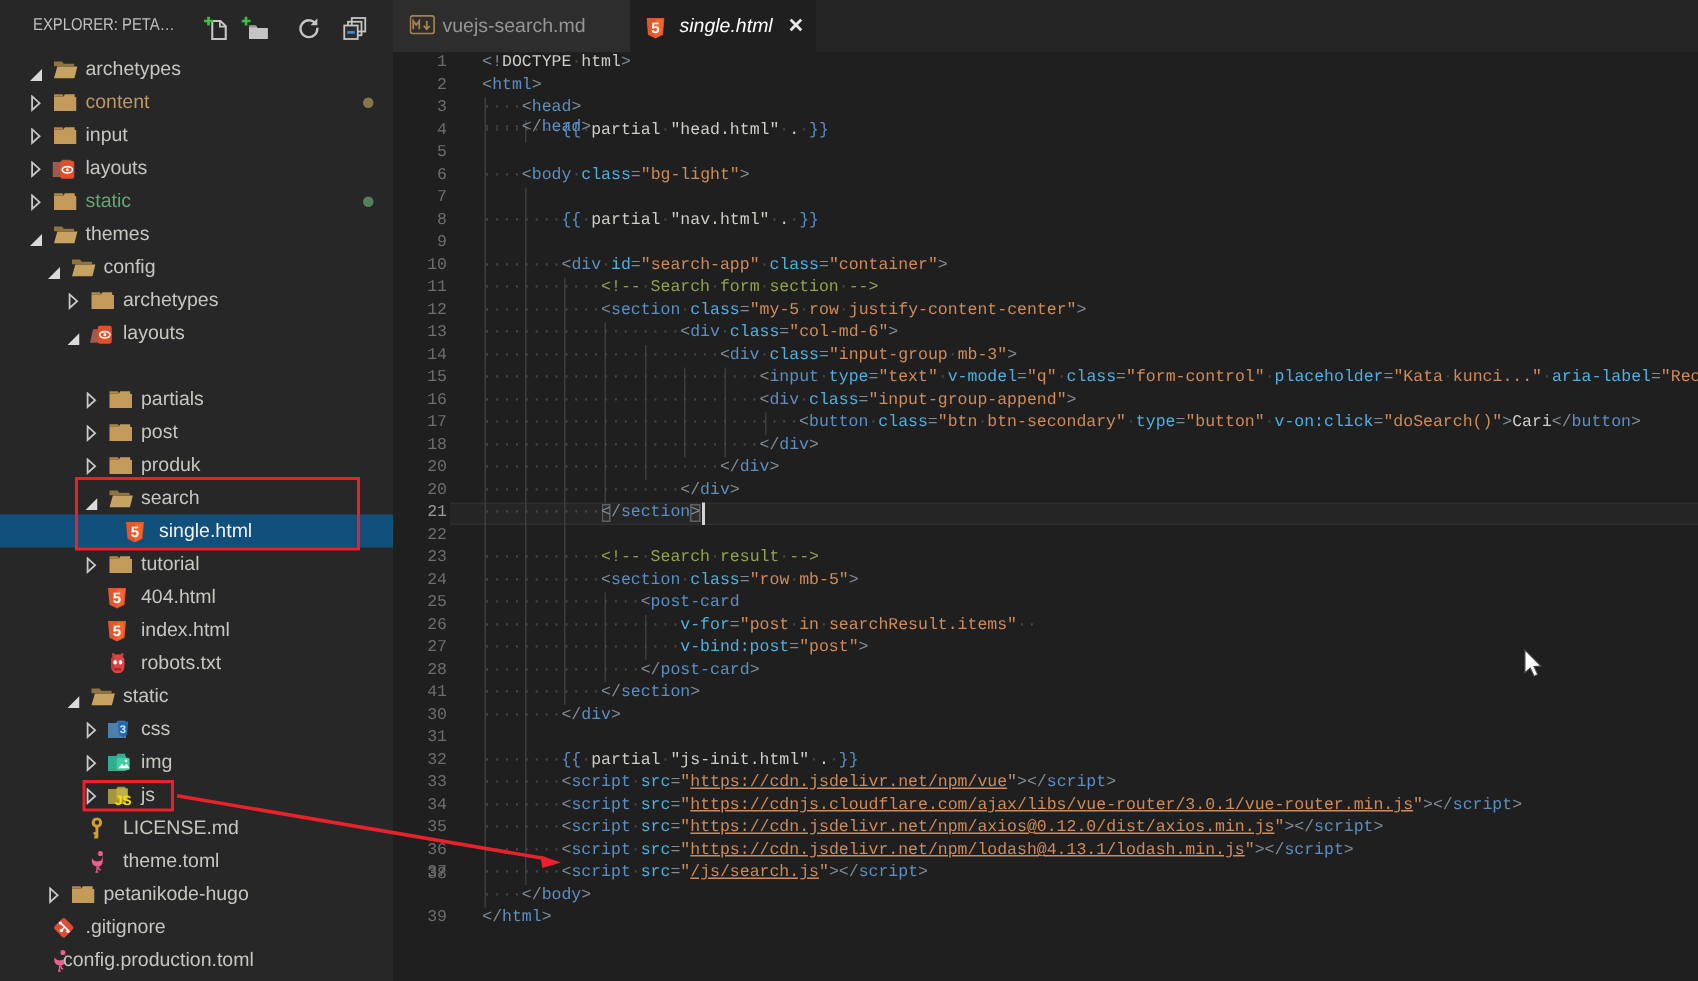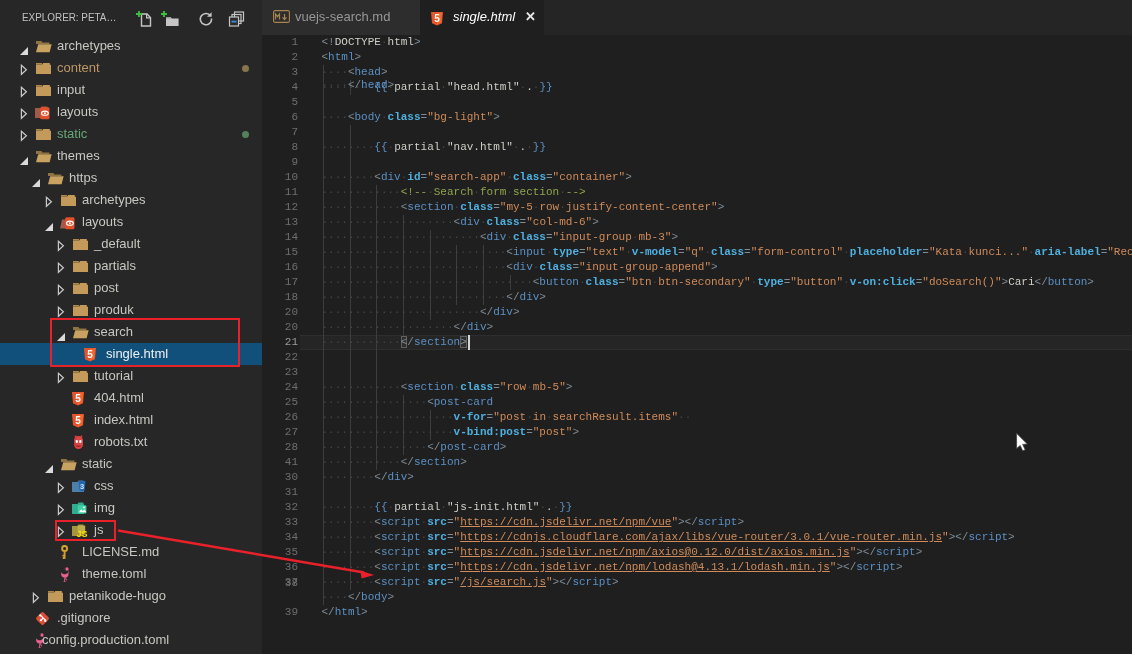--- a/index.html
+++ b/index.html
@@ -24,21 +24,21 @@
 #tab2{left:158px;width:124px;background:#1f1f1f;color:#ffffff}
 .tabic{position:absolute;left:11px;top:10px}
 .tablbl{position:absolute;left:33px;top:9px}
 
 #editor{position:absolute;left:262px;top:35px;width:870px;height:619px;background:#1f1f1f;overflow:hidden}
 .lnn{position:absolute;left:0;width:36px;height:15px;text-align:right;font-family:"Liberation Mono",monospace;font-size:11px;line-height:15px;color:#6e6e6e}
 .lnn.cur{color:#9b9b9b}
 .cl{position:absolute;left:59.5px;height:15px;font-family:"Liberation Mono",monospace;font-size:11px;line-height:15px;white-space:pre;color:#cfcfc8}
 .cl .p{color:#7f8b95}
 .cl .t{color:#5b90c4}
-.cl .a{color:#4fb0e0;font-weight:bold}
+.cl .a{color:#4fb0e0;font-weight:normal}
 .cl .s{color:#cf8b5a}
 .cl .u{color:#cf8b5a;text-decoration:underline}
 .cl .c{color:#90a44d}
 .cl .w{color:#cfcfc8}
 .cl .g{color:#5b90c4}
 .cl i.d{color:#464646;font-style:normal}
 .cl .bm,.cl .bm2{color:#7f8b95;box-shadow:inset 0 0 0 1px #606060;background:#2d2d2d}
 .ig{position:absolute;width:1px;background:#3d3d3d}
 #curline{position:absolute;left:38px;top:300px;width:832px;height:15px;background:rgba(255,255,255,.028);border-top:1px solid #2e2e2e;border-bottom:1px solid #2e2e2e}
 #caret{position:absolute;left:206px;top:300px;width:1.6px;height:15px;background:#d4d4d4}
@@ -136,21 +136,21 @@
         <span class="lbl" style="left:57px">themes</span>
       </div>
       <div class="row" style="top:167px">
         <span class="tw" style="left:32px;top:5.5px"><svg width="8" height="8" viewBox="0 0 8 8">
             <polygon points="0,8 8,8 8,0" fill="#dadada"></polygon>
           </svg></span>
         <span class="ic" style="left:47px"><svg width="17" height="14" viewBox="0 0 17 14">
             <path d="M1 2h5.4l1 1.5h7v1.6H1z" fill="#8f7440"></path>
             <path d="M1 13.2 L3.2 5.3 H16.6 L14.6 13.2 Z" fill="#C8A261"></path>
           </svg></span>
-        <span class="lbl" style="left:69px">https</span>
+        <span class="lbl" style="left:69px">config</span>
       </div>
       <div class="row" style="top:189px">
         <span class="tw" style="left:45px;top:5px"><svg width="8" height="12" viewBox="0 0 8 12">
             <path d="M1.4 1.3 L6.4 5.8 L1.4 10.3 Z" fill="none" stroke="#c8c8c8" stroke-width="1.2"></path>
           </svg></span>
         <span class="ic" style="left:60px"><svg width="16" height="14" viewBox="0 0 16 14">
             <path d="M1 3.5h6.2l1-1.6h6.6v1.8H16v9.3H1z" fill="#C49A5B"></path>
             <path d="M1 1.9h5.6l1 1.6H1z" fill="#B08949"></path>
           </svg></span>
         <span class="lbl" style="left:82px">archetypes</span>
@@ -159,30 +159,20 @@
         <span class="tw" style="left:45px;top:5.5px"><svg width="8" height="8" viewBox="0 0 8 8">
             <polygon points="0,8 8,8 8,0" fill="#dadada"></polygon>
           </svg></span>
         <span class="ic" style="left:60px"><svg width="16" height="15" viewBox="0 0 16 15">
             <path d="M0 13.5 L2 4.5 H7 V3 h6 v1.5 H13 L11.5 13.5 Z" fill="#a05a4b"></path>
             <rect x="5.2" y="2.2" width="9.3" height="12" rx="1.5" fill="#E0502B"></rect>
             <ellipse cx="9.9" cy="8.2" rx="3.4" ry="2.1" fill="none" stroke="#fff" stroke-width="1.1"></ellipse>
             <circle cx="9.9" cy="8.2" r="1" fill="#fff"></circle>
           </svg></span>
         <span class="lbl" style="left:82px">layouts</span>
-      </div>
-      <div class="row" style="top:233px">
-        <span class="tw" style="left:57px;top:5px"><svg width="8" height="12" viewBox="0 0 8 12">
-            <path d="M1.4 1.3 L6.4 5.8 L1.4 10.3 Z" fill="none" stroke="#c8c8c8" stroke-width="1.2"></path>
-          </svg></span>
-        <span class="ic" style="left:72px"><svg width="16" height="14" viewBox="0 0 16 14">
-            <path d="M1 3.5h6.2l1-1.6h6.6v1.8H16v9.3H1z" fill="#C49A5B"></path>
-            <path d="M1 1.9h5.6l1 1.6H1z" fill="#B08949"></path>
-          </svg></span>
-        <span class="lbl" style="left:94px">_default</span>
       </div>
       <div class="row" style="top:255px">
         <span class="tw" style="left:57px;top:5px"><svg width="8" height="12" viewBox="0 0 8 12">
             <path d="M1.4 1.3 L6.4 5.8 L1.4 10.3 Z" fill="none" stroke="#c8c8c8" stroke-width="1.2"></path>
           </svg></span>
         <span class="ic" style="left:72px"><svg width="16" height="14" viewBox="0 0 16 14">
             <path d="M1 3.5h6.2l1-1.6h6.6v1.8H16v9.3H1z" fill="#C49A5B"></path>
             <path d="M1 1.9h5.6l1 1.6H1z" fill="#B08949"></path>
           </svg></span>
         <span class="lbl" style="left:94px">partials</span>
@@ -421,20 +411,21 @@
       <div class="lnn" style="top:255px">18</div>
       <div class="cl" style="top:255px"><i class="d">····························</i><span class="p">&lt;/</span><span class="t">div</span><span class="p">&gt;</span></div>
       <div class="lnn" style="top:270px">20</div>
       <div class="cl" style="top:270px"><i class="d">························</i><span class="p">&lt;/</span><span class="t">div</span><span class="p">&gt;</span></div>
       <div class="lnn" style="top:285px">20</div>
       <div class="cl" style="top:285px"><i class="d">····················</i><span class="p">&lt;/</span><span class="t">div</span><span class="p">&gt;</span></div>
       <div class="lnn cur" style="top:300px">21</div>
       <div class="cl" style="top:300px"><i class="d">············</i><span class="bm">&lt;</span><span class="p">/</span><span class="t">section</span><span class="bm2">&gt;</span></div>
       <div class="lnn" style="top:315px">22</div>
       <div class="lnn" style="top:330px">23</div>
+      <div class="cl" style="top:330px"><i class="d">············</i><span class="c">&lt;!--<i class="d">·</i>Search<i class="d">·</i>result<i class="d">·</i>--&gt;</span></div>
       <div class="lnn" style="top:345px">24</div>
       <div class="cl" style="top:345px"><i class="d">············</i><span class="p">&lt;</span><span class="t">section</span><i class="d">·</i><span class="a">class</span><span class="p">=</span><span class="s">"row<i class="d">·</i>mb-5"</span><span class="p">&gt;</span></div>
       <div class="lnn" style="top:360px">25</div>
       <div class="cl" style="top:360px"><i class="d">················</i><span class="p">&lt;</span><span class="t">post-card</span></div>
       <div class="lnn" style="top:375px">26</div>
       <div class="cl" style="top:375px"><i class="d">····················</i><span class="a">v-for</span><span class="p">=</span><span class="s">"post<i class="d">·</i>in<i class="d">·</i>searchResult.items"</span><i class="d">·</i><i class="d">·</i></div>
       <div class="lnn" style="top:390px">27</div>
       <div class="cl" style="top:390px"><i class="d">····················</i><span class="a">v-bind:post</span><span class="p">=</span><span class="s">"post"</span><span class="p">&gt;</span></div>
       <div class="lnn" style="top:405px">28</div>
       <div class="cl" style="top:405px"><i class="d">················</i><span class="p">&lt;/</span><span class="t">post-card</span><span class="p">&gt;</span></div>

